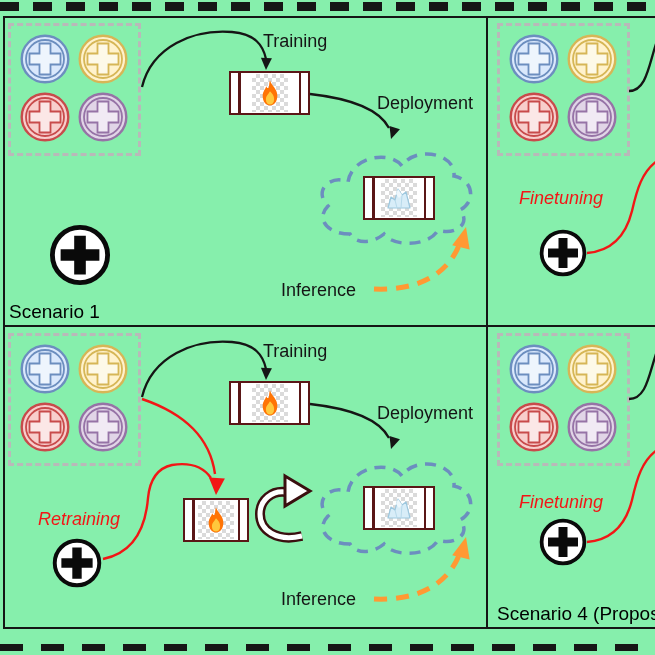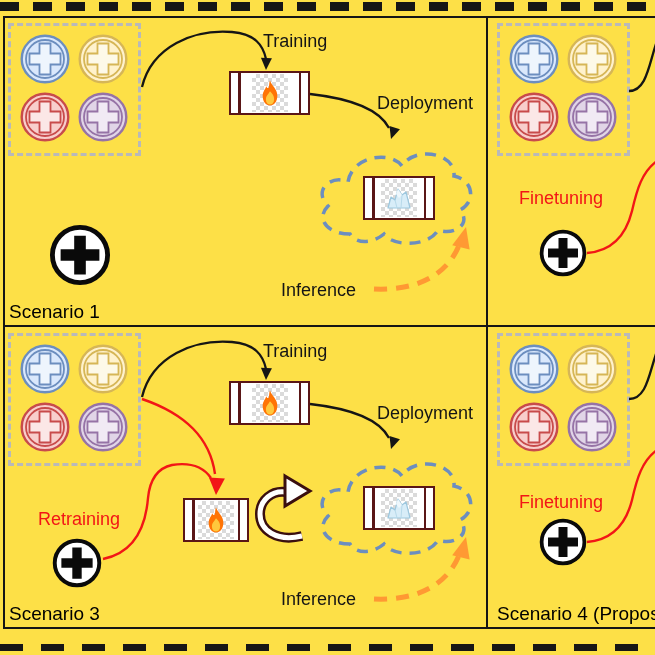--- a/index.html
+++ b/index.html
@@ -1,16 +1,16 @@
 <!DOCTYPE html>
 <html><head>
 <meta charset="utf-8">
 <style>
   html,body{margin:0;padding:0;background:#fff;}
-  .stage{position:relative;width:655px;height:655px;background:#fde047;overflow:hidden;
+  .stage{position:relative;width:655px;height:655px;background:#86efac;overflow:hidden;
          font-family:"Liberation Sans",sans-serif;}
   
   .dash-rule{position:absolute;left:0;width:655px;}
   .dash-top{top:2px;height:9px;background:repeating-linear-gradient(90deg,#161616 0 19px,transparent 19px 33px);}
   .dash-bottom{top:644px;height:7px;background:repeating-linear-gradient(90deg,#161616 0 23px,transparent 23px 41px);}
   
   .panel{position:absolute;left:3px;top:16px;width:980px;height:613px;border:2px solid #151515;box-sizing:border-box;}
   .v-divider{position:absolute;left:486px;top:16px;width:2px;height:613px;background:#151515;}
   .h-divider{position:absolute;left:3px;top:325px;width:980px;height:2px;background:#151515;}
   
@@ -20,21 +20,21 @@
   .model-box{position:absolute;height:44px;background:#fff;border:2.5px solid #5a1616;box-sizing:border-box;
              display:flex;align-items:center;justify-content:center;}
   .mb-line{position:absolute;top:0;bottom:0;width:2.5px;background:#5a1616;}
   .mb-line.l{left:7px;} .mb-line.r{right:7px;}
   .checker{width:36px;height:38px;display:flex;align-items:center;justify-content:center;
     background-image:linear-gradient(45deg,#dadada 25%,transparent 25%,transparent 75%,#dadada 75%),
                      linear-gradient(45deg,#dadada 25%,transparent 25%,transparent 75%,#dadada 75%);
     background-size:8px 8px;background-position:0 0,4px 4px;}
   
   .lbl{position:absolute;font-size:18px;color:#151515;white-space:nowrap;}
-  .lbl.red{color:#f21616;}
+  .lbl.red{color:#f21616;font-style:italic;}
   .scenario{position:absolute;font-size:19px;font-weight:normal;color:#000;white-space:nowrap;}
   .abs{position:absolute;}
   svg{display:block;}
   .arrows{position:absolute;left:0;top:0;pointer-events:none;}
   .k{fill:none;stroke:#151515;stroke-width:2.3px;}
   .kf{fill:#151515;}
   .r{fill:none;stroke:#f21616;stroke-width:2.4px;}
   .rf{fill:#f21616;}
   .o{fill:none;stroke:#ff9933;stroke-width:5px;stroke-dasharray:13 9;}
   .of{fill:#ff9933;}
@@ -221,21 +221,20 @@
   </svg>
     </div>
   <div class="lbl red" style="left:38px;top:509px;text-align:center;">Retraining</div>
   <div class="abs" style="left:52px;top:538px;">
       <svg width="50" height="50" viewBox="0 0 64 64">
     <circle cx="32" cy="32" r="28.5" fill="#ffffff" stroke="#0a0a0a" stroke-width="5"></circle>
     <path d="M26 12 h12 v14 h14 v12 h-14 v14 h-12 v-14 h-14 v-12 h14 z" fill="#0a0a0a"></path>
   </svg>
     </div>
   <div class="lbl" style="left:281px;top:589px;">Inference</div>
-  <div class="scenario" style="left:9px;top:603px;">Scenario 3</div>
 
   <div class="dataset-box" style="left:497px;top:333px;">
       <svg width="52" height="52" viewBox="0 0 52 52">
     <circle cx="26" cy="26" r="23.3" fill="#dae8fc" stroke="#6c8ebf" stroke-width="2.4"></circle>
     <circle cx="26" cy="26" r="19" fill="none" stroke="#6c8ebf" stroke-width="1.8"></circle>
     <path d="M20.5 10.5 h11 v10 h10 v11 h-10 v10 h-11 v-10 h-10 v-11 h10 z" fill="#eef5fd" stroke="#6c8ebf" stroke-width="1.8"></path>
   </svg>
       <svg width="52" height="52" viewBox="0 0 52 52">
     <circle cx="26" cy="26" r="23.3" fill="#fff2cc" stroke="#d6b656" stroke-width="2.4"></circle>
     <circle cx="26" cy="26" r="19" fill="none" stroke="#d6b656" stroke-width="1.8"></circle>

